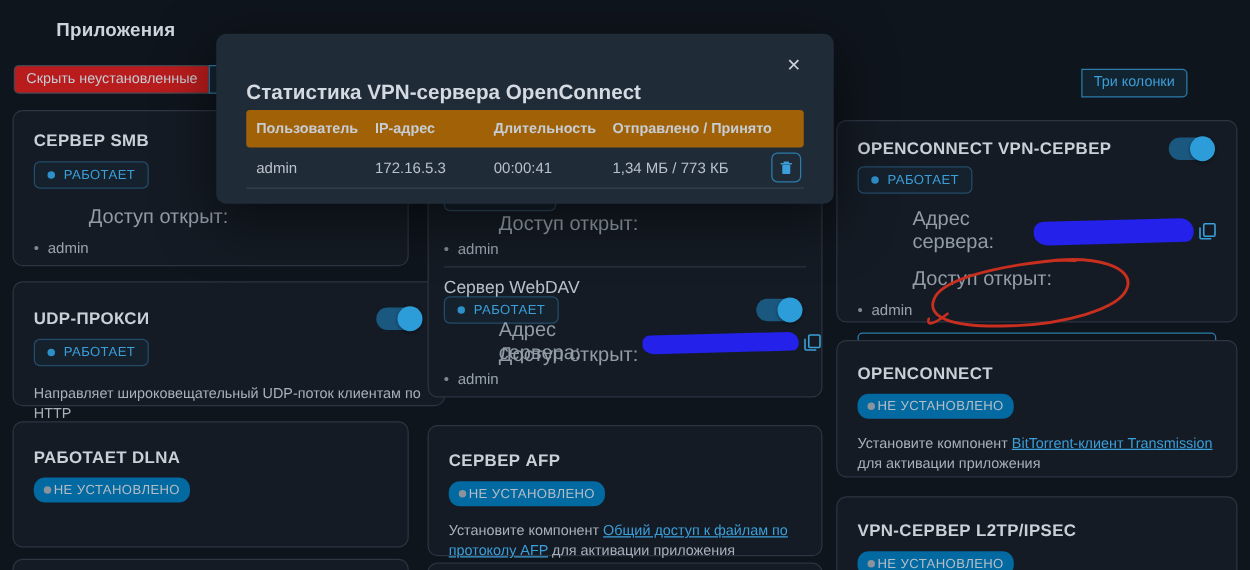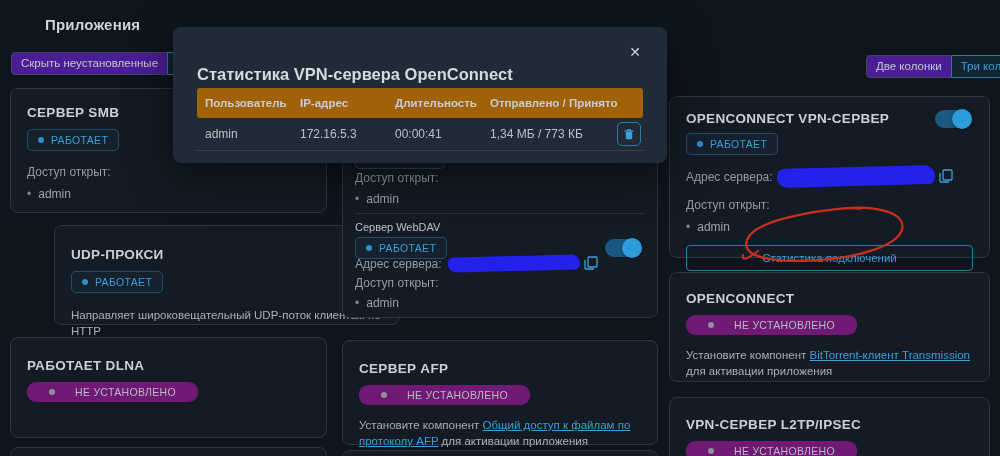--- a/index.html
+++ b/index.html
@@ -8,47 +8,47 @@
     background:#0f151d;
     font-family:"Liberation Sans", sans-serif;
     -webkit-font-smoothing:antialiased;
   }
   .abs{position:absolute;}
 
   
   .page-title{left:10px;top:16px;font-size:15px;font-weight:bold;color:#cdd4dc;letter-spacing:.2px;margin-left:35px;}
   .seg-group{display:flex;}
   .seg-btn{
-    font-size:11.5px;color:#c3cad2;background:#4c1d95;border:1px solid #3f4854;
+    font-size:11.5px;color:#c3cad2;background:#b91c1c;border:1px solid #3f4854;
     padding:4px 9px;line-height:13px;cursor:pointer;white-space:nowrap;
   }
   .seg-btn:first-child{border-radius:4px 0 0 4px;}
   .seg-btn:last-child{border-radius:0 4px 4px 0;margin-left:-1px;}
   .seg-btn.active{color:#3b9fd9;border-color:#2b7cab;background:rgba(43,124,171,.14);position:relative;z-index:1;}
 
   
   .card{
     position:absolute;background:#141b24;border:1px solid #2c3542;border-radius:8px;
     box-sizing:border-box;padding:16px;
   }
   .card-title{font-size:13.5px;font-weight:bold;color:#c9d0d8;letter-spacing:.3px;}
   .badge-run{
     display:inline-flex;align-items:center;gap:7px;margin-top:9px;
     border:1px solid rgba(59,159,217,.35);background:rgba(59,159,217,.05);
     color:#3b9fd9;font-size:10.5px;letter-spacing:.3px;
     padding:4px 10px;border-radius:5px;
   }
   .badge-off{
-    display:inline-flex;align-items:center;gap:20px;margin-top:9px;
-    background:#701a75;color:#b6bdc5;font-size:10.5px;letter-spacing:.3px;
-    padding:4px 22px;border-radius:9px;
+    display:inline-flex;align-items:center;gap:2px;margin-top:9px;
+    background:#0369a1;color:#b6bdc5;font-size:10.5px;letter-spacing:.3px;
+    padding:4px 8px;border-radius:9px;
   }
   .dot-b{width:6px;height:6px;border-radius:50%;background:#2f8fc9;display:inline-block;}
   .dot-g{width:6px;height:6px;border-radius:50%;background:#8b939d;display:inline-block;}
-  .muted{font-size:12px;color:#929ca7;}
+  .muted{font-size:16px;color:#929ca7;margin-left:44px;}
   .bullet{font-size:12px;color:#9aa4ae;}
   .bullet::before{content:"•";margin-right:7px;color:#7e8894;}
   .desc{font-size:11.5px;color:#a8b0b9;line-height:16px;}
   .link{color:#3b9fd9;text-decoration:underline;cursor:pointer;}
   .mt8{margin-top:8px;} .mt12{margin-top:12px;} .mt14{margin-top:14px;}
 
   .toggle{
     position:absolute;width:36px;height:18px;border-radius:9px;background:#1b5880;cursor:pointer;
   }
   .toggle .knob{
@@ -109,35 +109,34 @@
 <body>
 
 <div class="abs page-title">Приложения</div>
 
 <div class="abs seg-group" style="left:11px;top:52px;">
   <span class="seg-btn">Скрыть неустановленные</span>
   <span class="seg-btn active">Показать все</span>
 </div>
 
 <div class="abs seg-group" style="left:866px;top:55px;">
-  <span class="seg-btn">Две колонки</span>
   <span class="seg-btn active">Три колонки</span>
 </div>
 
 <div class="card" style="left:10px;top:88px;width:317px;height:125px;">
   <div class="card-title">СЕРВЕР SMB</div>
   <div><span class="badge-run">
         <span class="dot-b"></span>
         <span>РАБОТАЕТ</span>
       </span></div>
   <div class="muted mt14">Доступ открыт:</div>
   <div class="bullet mt8">admin</div>
 </div>
 
-<div class="card" style="left:10px;top:225px;width:346px;height:100px;padding-top:21px;margin-left:44px;">
+<div class="card" style="left:10px;top:225px;width:346px;height:100px;padding-top:21px;">
   <div class="card-title">UDP-ПРОКСИ</div>
   <span class="toggle" style="right:18px;top:20px;">
       <span class="knob"></span>
     </span>
   <div><span class="badge-run">
         <span class="dot-b"></span>
         <span>РАБОТАЕТ</span>
       </span></div>
   <div class="desc mt14">Направляет широковещательный UDP-поток клиентам по HTTP</div>
 </div>
@@ -150,21 +149,21 @@
       </span></div>
 </div>
 
 <div class="card" style="left:10px;top:447px;width:317px;height:40px;"></div>
 
 <div class="card" style="left:342px;top:88px;width:316px;height:230px;padding:0;">
   <span class="ghost-badge" style="left:12px;top:57px;width:88px;height:21px;"></span>
   <div class="abs muted" style="left:12px;top:82px;">Доступ открыт:</div>
   <div class="abs bullet" style="left:12px;top:103px;">admin</div>
   <div class="abs divider" style="left:12px;right:12px;top:124px;height:0;"></div>
-  <div class="abs" style="left:12px;top:132px;font-size:11px;color:#b9c1c9;">Сервер WebDAV</div>
+  <div class="abs" style="left:12px;top:132px;font-size:14px;color:#b9c1c9;">Сервер WebDAV</div>
   <span class="abs badge-run" style="left:12px;top:148px;margin-top:0;">
       <span class="dot-b"></span>
       <span>РАБОТАЕТ</span>
     </span>
   <span class="toggle" style="right:16px;top:150px;">
       <span class="knob"></span>
     </span>
   <div class="abs" style="left:12px;top:167px;display:flex;align-items:center;gap:4px;">
     <span class="muted">Адрес сервера:</span>
     <span class="scribble" style="width:132px;height:15px;margin-left:2px;"></span>

